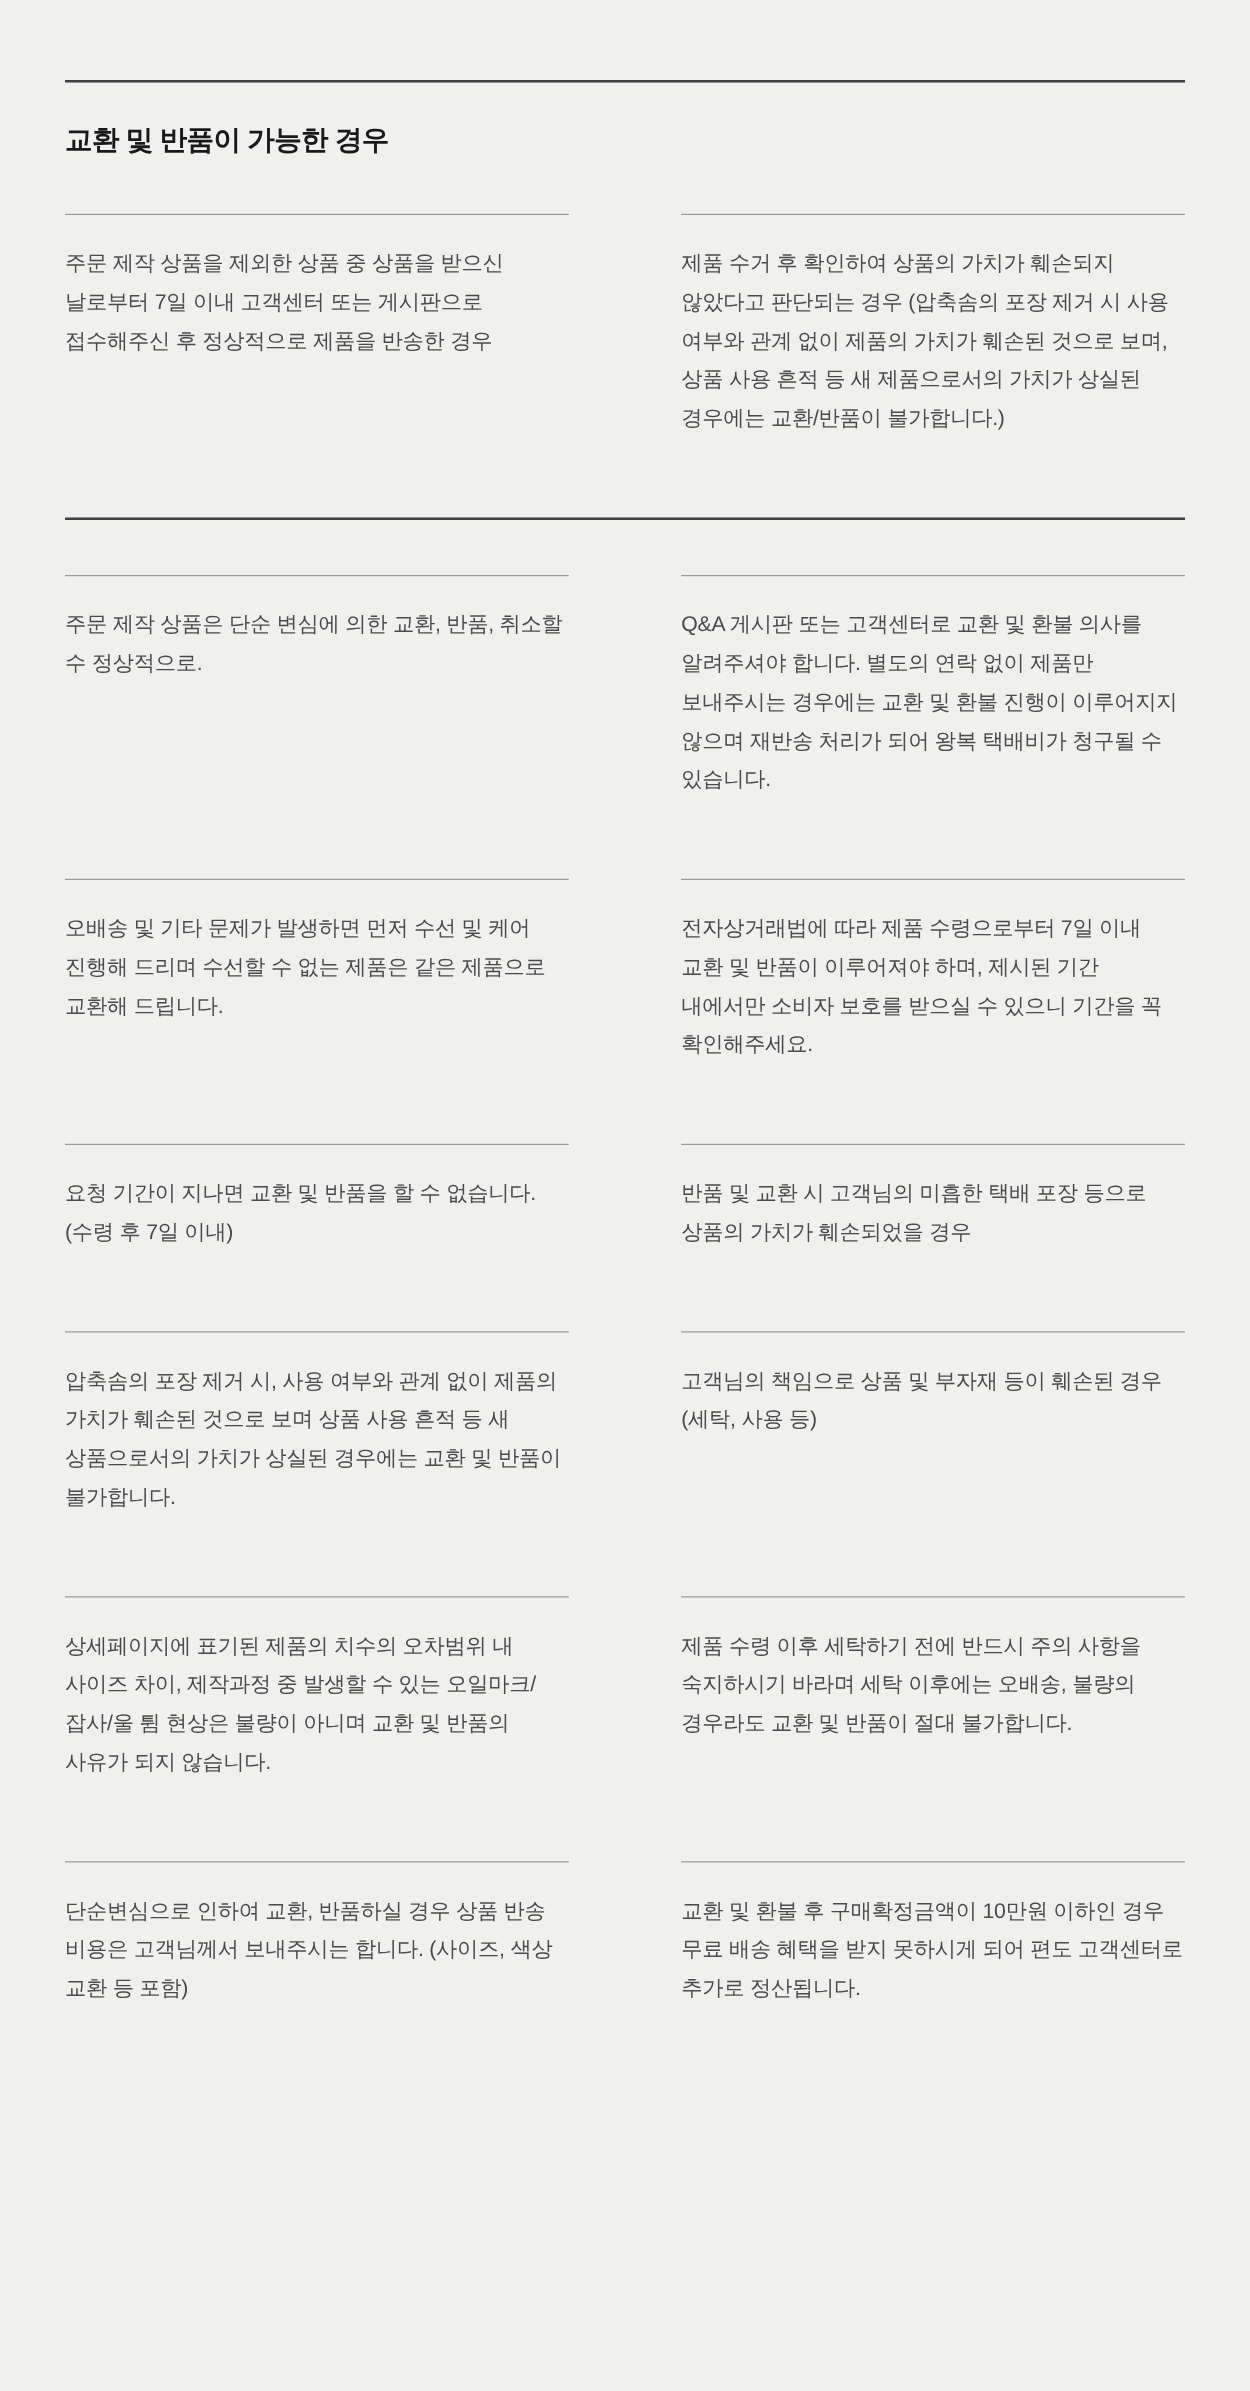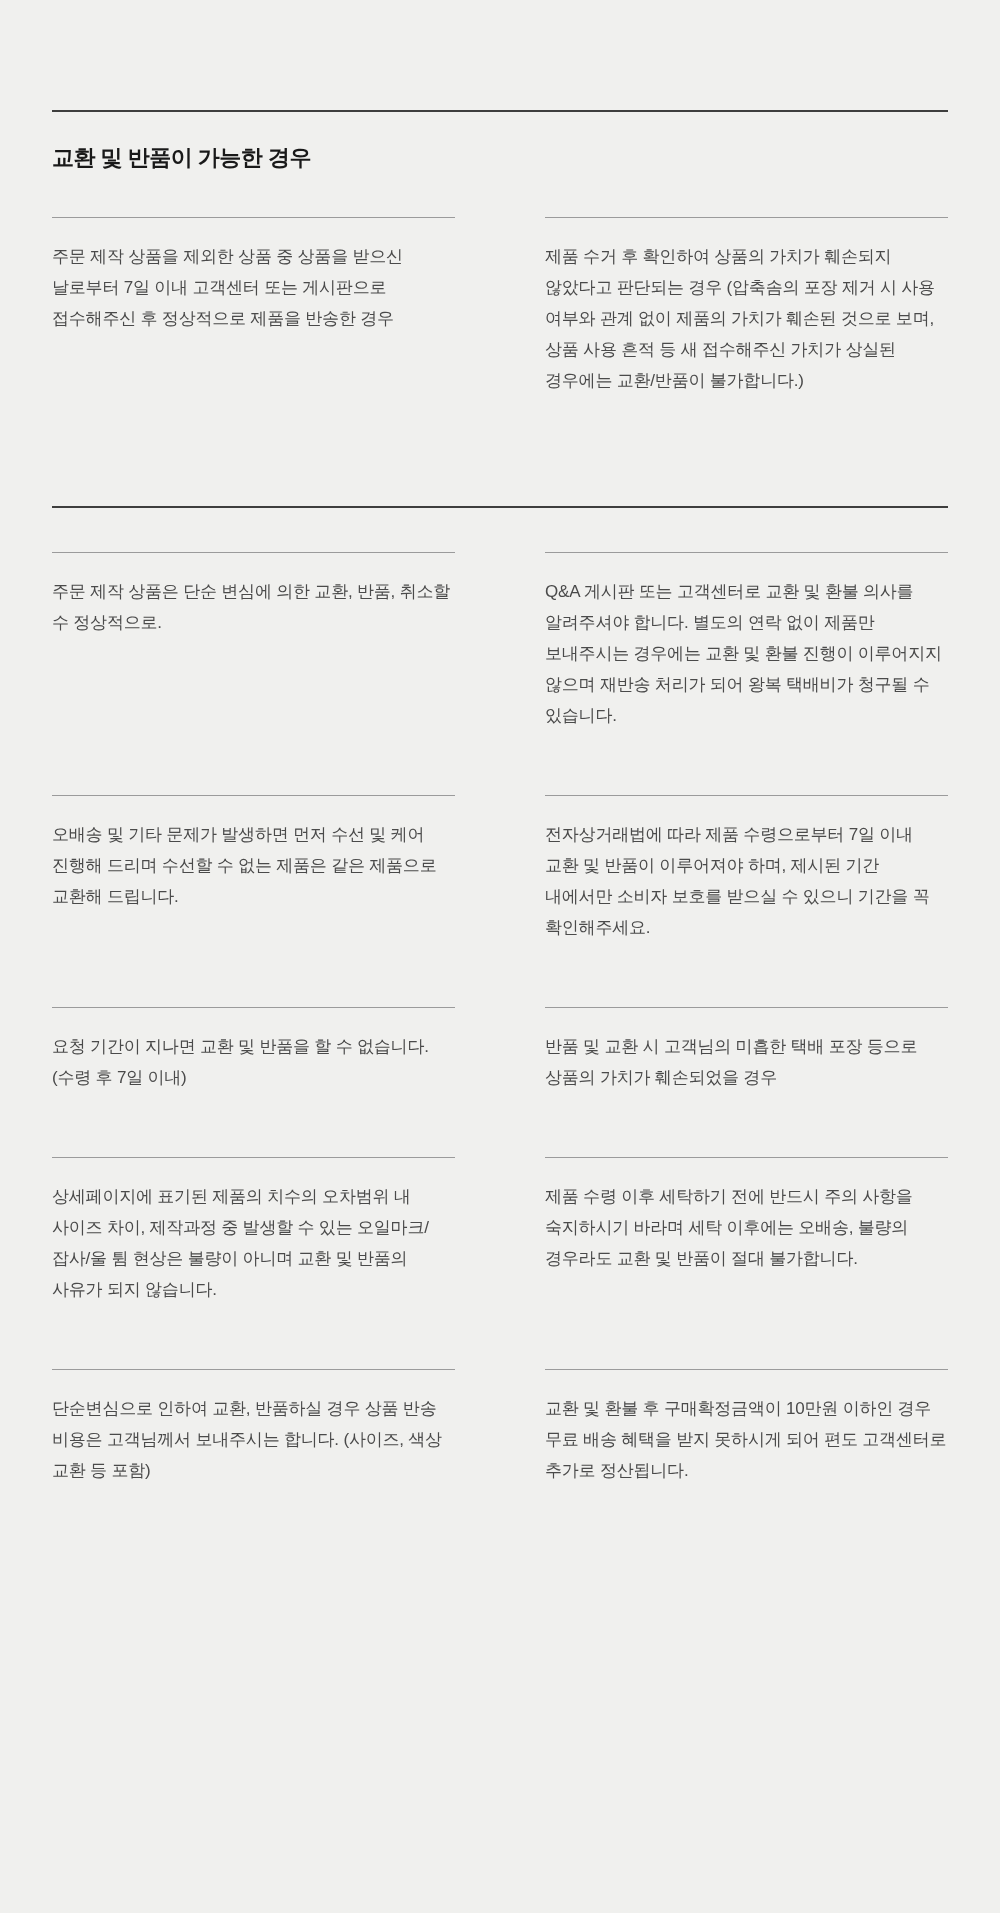--- a/index.html
+++ b/index.html
@@ -7,21 +7,21 @@
     width: 1000px;
     min-height: 1913px;
     box-sizing: border-box;
     padding: 0 52px 125px;
     background: var(--bg, #f0f0ee);
     font-family: "Liberation Sans", sans-serif;
     color: var(--body-color, #4a4a4a);
     -webkit-font-smoothing: antialiased;
   }
 
-  .section { margin-top: 110px; }
+  .section { margin-top: 64px; }
 
   .rule-dark {
     border: 0;
     border-top: 2px solid var(--rule-dark, #3e3e3e);
     margin: 0;
   }
 
   .section-title {
     margin: 30px 0 0;
     font-size: 22px;
@@ -54,40 +54,44 @@
 </head>
 <body>
 
 <main>
     <section class="section">
     <hr class="rule-dark">
     <h2 class="section-title">교환 및 반품이 가능한 경우</h2>
     <div class="rows">
         <div class="row">
     <div class="cell">주문 제작 상품을 제외한 상품 중 상품을 받으신 날로부터 7일 이내 고객센터 또는 게시판으로 접수해주신 후 정상적으로 제품을 반송한 경우</div>
-    <div class="cell">제품 수거 후 확인하여 상품의 가치가 훼손되지 않았다고 판단되는 경우 (압축솜의 포장 제거 시 사용 여부와 관계 없이 제품의 가치가 훼손된 것으로 보며, 상품 사용 흔적 등 새 접수해주신 가치가 상실된 경우에는 교환/반품이 불가합니다.)</div>
+    <div class="cell">제품 수거 후 확인하여 상품의 가치가 훼손되지 않았다고 판단되는 경우 (압축솜의 포장 제거 시 사용 여부와 관계 없이 제품의 가치가 훼손된 것으로 보며, 상품 사용 흔적 등 새 제품으로서의 가치가 상실된 경우에는 교환/반품이 불가합니다.)</div>
   </div>
       </div>
   </section>
     <section class="section">
     <hr class="rule-dark">
     <div class="rows">
         <div class="row">
     <div class="cell">주문 제작 상품은 단순 변심에 의한 교환, 반품, 취소할 수 정상적으로.</div>
     <div class="cell">Q&amp;A 게시판 또는 고객센터로 교환 및 환불 의사를 알려주셔야 합니다. 별도의 연락 없이 제품만 보내주시는 경우에는 교환 및 환불 진행이 이루어지지 않으며 재반송 처리가 되어 왕복 택배비가 청구될 수 있습니다.</div>
   </div>
         <div class="row">
     <div class="cell">오배송 및 기타 문제가 발생하면 먼저 수선 및 케어 진행해 드리며 수선할 수 없는 제품은 같은 제품으로 교환해 드립니다.</div>
     <div class="cell">전자상거래법에 따라 제품 수령으로부터 7일 이내 교환 및 반품이 이루어져야 하며, 제시된 기간 내에서만 소비자 보호를 받으실 수 있으니 기간을 꼭 확인해주세요.</div>
   </div>
         <div class="row">
     <div class="cell">요청 기간이 지나면 교환 및 반품을 할 수 없습니다. (수령 후 7일 이내)</div>
     <div class="cell">반품 및 교환 시 고객님의 미흡한 택배 포장 등으로 상품의 가치가 훼손되었을 경우</div>
   </div>
         <div class="row">
+    <div class="cell">압축솜의 포장 제거 시, 사용 여부와 관계 없이 제품의 가치가 훼손된 것으로 보며 상품 사용 흔적 등 새 상품으로서의 가치가 상실된 경우에는 교환 및 반품이 불가합니다.</div>
+    <div class="cell">고객님의 책임으로 상품 및 부자재 등이 훼손된 경우(세탁, 사용 등)</div>
+  </div>
+        <div class="row">
     <div class="cell">상세페이지에 표기된 제품의 치수의 오차범위 내 사이즈 차이, 제작과정 중 발생할 수 있는 오일마크/잡사/울 튐 현상은 불량이 아니며 교환 및 반품의 사유가 되지 않습니다.</div>
     <div class="cell">제품 수령 이후 세탁하기 전에 반드시 주의 사항을 숙지하시기 바라며 세탁 이후에는 오배송, 불량의 경우라도 교환 및 반품이 절대 불가합니다.</div>
   </div>
         <div class="row">
     <div class="cell">단순변심으로 인하여 교환, 반품하실 경우 상품 반송 비용은 고객님께서 보내주시는 합니다. (사이즈, 색상 교환 등 포함)</div>
     <div class="cell">교환 및 환불 후 구매확정금액이 10만원 이하인 경우 무료 배송 혜택을 받지 못하시게 되어 편도 고객센터로 추가로 정산됩니다.</div>
   </div>
       </div>
   </section>
   </main>

